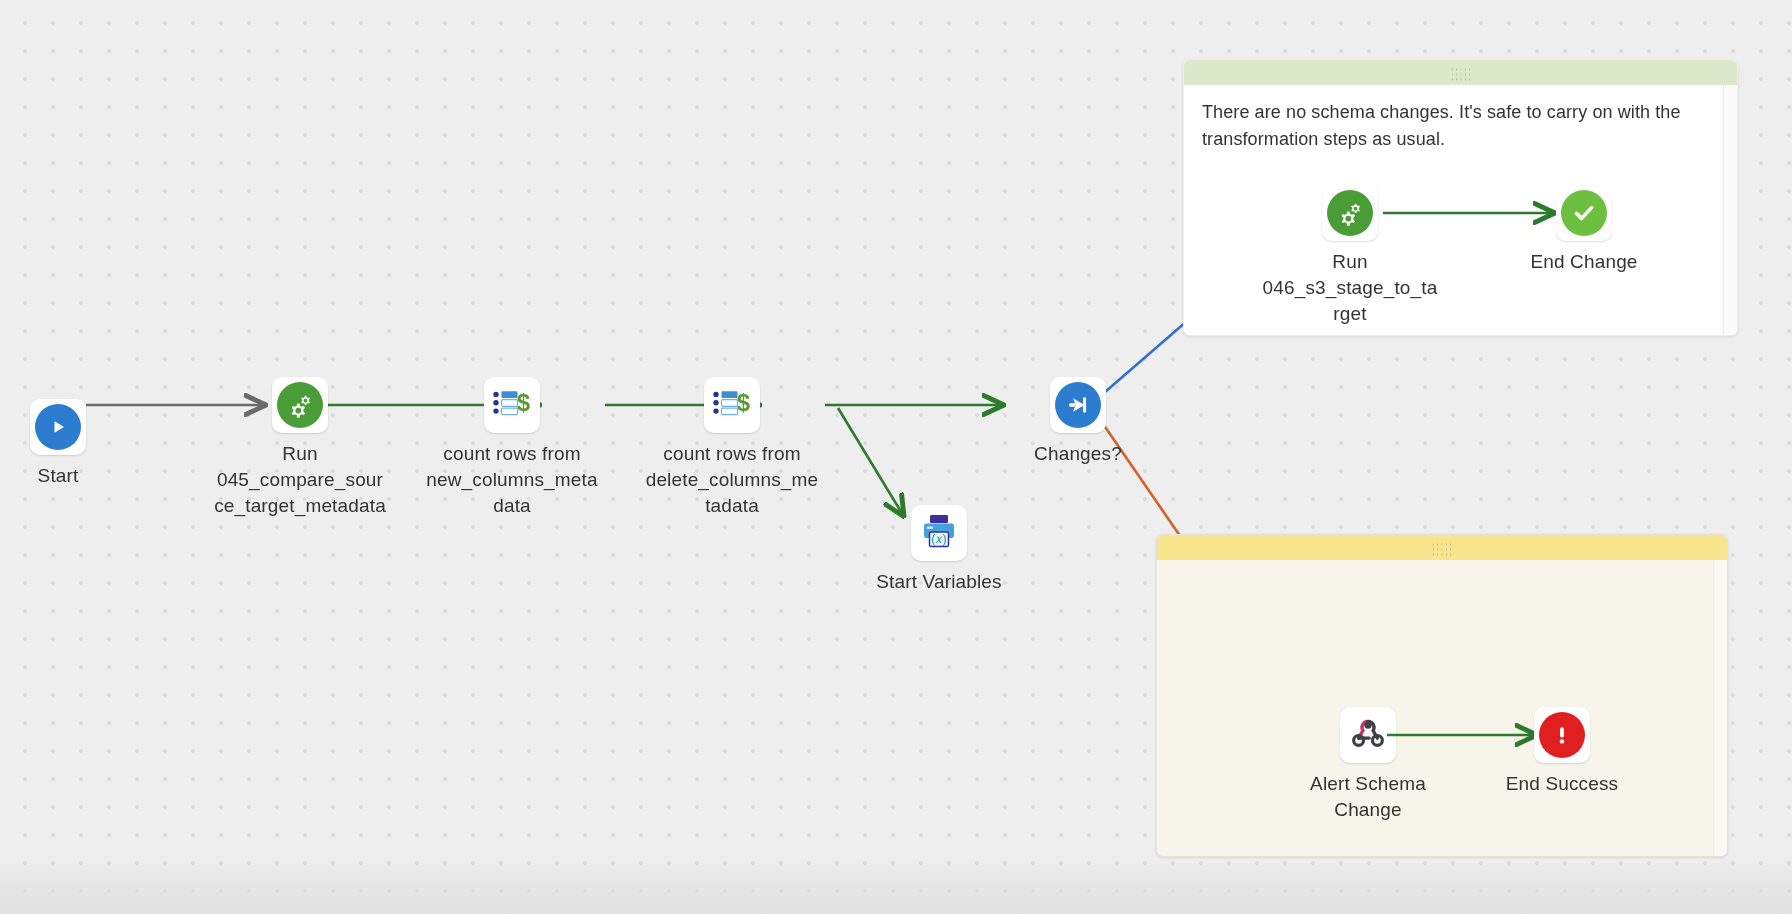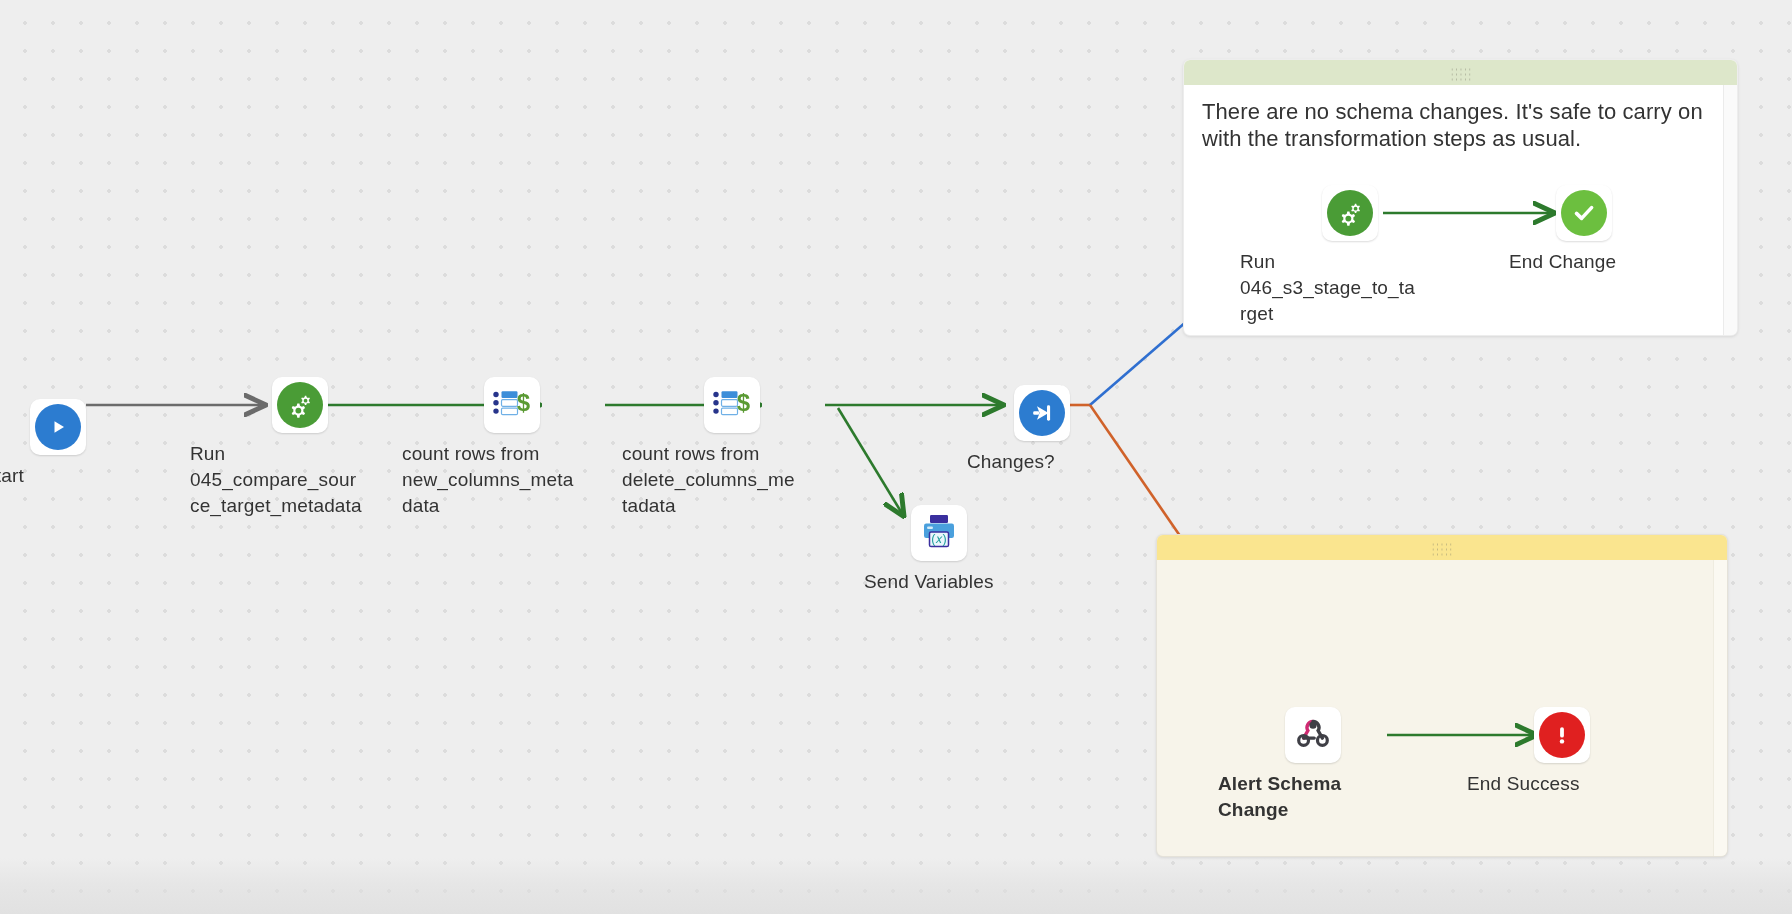--- a/index.html
+++ b/index.html
@@ -72,21 +72,21 @@
   }
   .note-body {
     position: relative;
     height: calc(100% - 25px);
   }
   .note-text {
     position: absolute;
     left: 18px;
     top: 14px;
     right: 30px;
-    font-size: 22px;
+    font-size: 18px;
     line-height: 26.5px;
     color: #333333;
     letter-spacing: 0.1px;
     white-space: pre-wrap;
   }
   .note-scroll {
     position: absolute;
     top: 0;
     right: 0;
     width: 13px;
@@ -111,21 +111,21 @@
     height: 321px;
     background: #f7f4ea;
   }
   #note-yellow .note-header { background: #fae58f; }
   #note-yellow .note-scroll { background: #fbf9f2; border-left: 1px solid #efece0; }
 
   
   .node {
     position: absolute;
     width: 56px;
-    text-align: left;
+    text-align: center;
   }
   .node-tile {
     width: 56px;
     height: 56px;
     background: #ffffff;
     border-radius: 10px;
     box-shadow: 0 1px 2px rgba(0,0,0,0.14);
     display: flex;
     align-items: center;
     justify-content: center;
@@ -276,21 +276,21 @@
           <rect x="9.5" y="21.1" width="16" height="6.6" rx="1.2" fill="#ffffff" stroke="#6fb0e6" stroke-width="1.2"></rect>
           <text x="31.5" y="24" font-family="'Liberation Sans',sans-serif" font-size="24" font-weight="bold" fill="#5a9a33" text-anchor="middle">$</text>
         </svg>
       </span>
     </div>
     <div class="node-label wide">count rows from
 delete_columns_me
 tadata</div>
   </div>
 
-  <div class="node" style="left:1014px; top:377px;margin-top:8px;">
+  <div class="node" style="left:1050px; top:377px;">
     <div class="node-tile">
       <div class="circ" style="background:#2c7cd0;">
         <svg width="30" height="30" viewBox="0 0 30 30" fill="#ffffff">
           <path d="M21.5,15 L10,8.2 L12.6,15 L10,21.8 Z"></path>
           <rect x="6.2" y="13.3" width="6" height="3.4" rx="1.3"></rect>
           <rect x="20" y="7.3" width="3.1" height="15.4" rx="1.4"></rect>
         </svg>
       </div>
     </div>
     <div class="node-label narrow">Changes?</div>
@@ -301,21 +301,21 @@
       <span>
         <svg width="40" height="40" viewBox="0 0 40 40">
           <rect x="11" y="4" width="18" height="8" rx="1.2" fill="#3a2f9e"></rect>
           <rect x="5" y="12.5" width="30" height="14.5" rx="2.2" fill="#4aa0dd"></rect>
           <rect x="8" y="15.4" width="6" height="2.6" rx="1.3" fill="#d5ecf8"></rect>
           <rect x="10.5" y="21" width="19" height="14.5" rx="1.6" fill="#eaf6fc" stroke="#3a2f9e" stroke-width="1.5"></rect>
           <text x="20" y="32.4" font-family="'Liberation Sans',sans-serif" font-size="12.5" fill="#1d9b9b" text-anchor="middle">(𝑥)</text>
         </svg>
       </span>
     </div>
-    <div class="node-label narrow">Send Variables</div>
+    <div class="node-label narrow">Start Variables</div>
   </div>
 
   <div class="node" style="left:1322px; top:185px;">
     <div class="node-tile">
       <div class="circ" style="background:#4a9c36;">
         <svg width="30" height="30" viewBox="0 0 32 32" fill="#ffffff">
           <path d="M21.2,6.2 l1.5,0 l0.35,1.6 a4.6,4.6 0 0 1 1.25,0.72 l1.55,-0.5 l0.75,1.3 l-1.2,1.1 a4.6,4.6 0 0 1 0,1.45 l1.2,1.1 l-0.75,1.3 l-1.55,-0.5 a4.6,4.6 0 0 1 -1.25,0.72 l-0.35,1.6 l-1.5,0 l-0.35,-1.6 a4.6,4.6 0 0 1 -1.25,-0.72 l-1.55,0.5 l-0.75,-1.3 l1.2,-1.1 a4.6,4.6 0 0 1 0,-1.45 l-1.2,-1.1 l0.75,-1.3 l1.55,0.5 a4.6,4.6 0 0 1 1.25,-0.72 Z"></path>
           <circle cx="21.95" cy="11.35" r="2.0" fill="#4a9c36"></circle>
           <path d="M13.1,14.4 l2.3,0 l0.55,2.45 a7,7 0 0 1 1.9,1.1 l2.38,-0.78 l1.15,2 l-1.85,1.68 a7,7 0 0 1 0,2.2 l1.85,1.68 l-1.15,2 l-2.38,-0.78 a7,7 0 0 1 -1.9,1.1 l-0.55,2.45 l-2.3,0 l-0.55,-2.45 a7,7 0 0 1 -1.9,-1.1 l-2.38,0.78 l-1.15,-2 l1.85,-1.68 a7,7 0 0 1 0,-2.2 l-1.85,-1.68 l1.15,-2 l2.38,0.78 a7,7 0 0 1 1.9,-1.1 Z"></path>
           <circle cx="14.25" cy="21.95" r="3.1" fill="#4a9c36"></circle>
@@ -335,21 +335,21 @@
     <div class="node-tile">
       <div class="circ" style="background:#6cbf3f;">
         <svg width="28" height="28" viewBox="0 0 28 28">
           <path d="M6.5,14.4 L11.6,19.4 L21.6,8.6" fill="none" stroke="#ffffff" stroke-width="3.6" stroke-linecap="round" stroke-linejoin="round"></path>
         </svg>
       </div>
     </div>
     <div class="node-label narrow">End Change</div>
   </div>
 
-  <div class="node" style="left:1285px; top:707px;font-weight:bold;">
+  <div class="node" style="left:1340px; top:707px;">
     <div class="node-tile">
       <span>
         <svg width="38" height="38" viewBox="0 0 38 38">
           <path d="M19,7.5 a6,6 0 0 0 -5.1,9.15 L9.6,24.1" fill="none" stroke="#cf2a72" stroke-width="3.4" stroke-linecap="round"></path>
           <path d="M19,7.5 a6,6 0 0 1 5.1,9.15 L28.4,24.1" fill="none" stroke="#3f3f46" stroke-width="3.4" stroke-linecap="round"></path>
           <path d="M9.6,24.1 L20.2,24.1" fill="none" stroke="#3f3f46" stroke-width="3.4" stroke-linecap="round"></path>
           <circle cx="19" cy="11.2" r="3.6" fill="#3f3f46"></circle>
           <circle cx="9.6" cy="26.4" r="4.9" fill="none" stroke="#3f3f46" stroke-width="3.2"></circle>
           <circle cx="28.4" cy="26.4" r="4.9" fill="none" stroke="#3f3f46" stroke-width="3.2"></circle>
         </svg>

